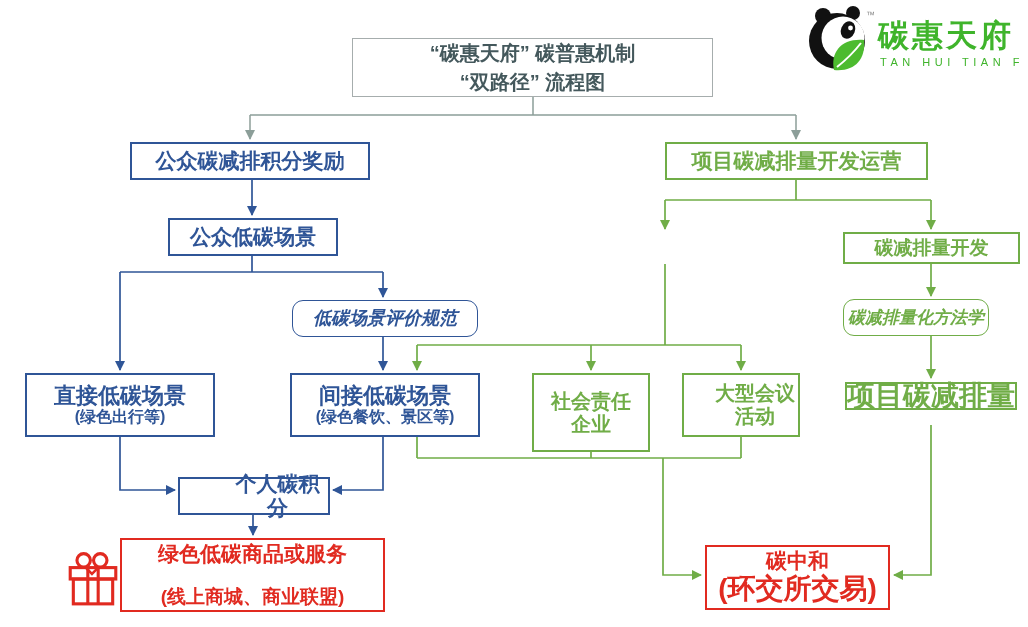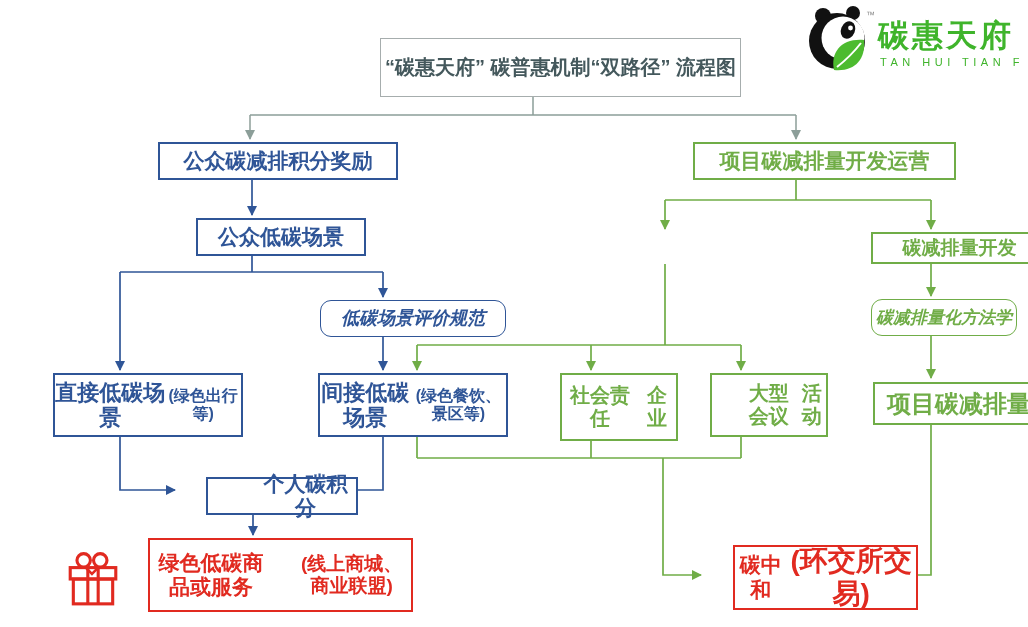--- a/index.html
+++ b/index.html
@@ -11,22 +11,22 @@
     position:relative;width:1028px;height:627px;background:#fff;overflow:hidden;
     font-family:"Liberation Sans","DejaVu Sans",sans-serif;
   }
   svg.wires{position:absolute;left:0;top:0;width:1028px;height:627px;}
   .c-blue{stroke:var(--blue);fill:none;stroke-width:1.7;}
   .c-green{stroke:var(--green);fill:none;stroke-width:1.7;}
   .c-gray{stroke:var(--gray);fill:none;stroke-width:1.5;}
   .m-blue{fill:var(--blue);} .m-green{fill:var(--green);} .m-gray{fill:var(--gray);}
   .node{
     position:absolute;box-sizing:border-box;background:#fff;
-    display:flex;flex-direction:row;align-items:center;justify-content:center;
-    text-align:center;line-height:1.15;font-weight:700;margin-left:28px;
+    display:flex;flex-direction:column;align-items:center;justify-content:center;
+    text-align:center;line-height:1.15;font-weight:700;
   }
   .node .main{display:block;}
   .node .sub{display:block;font-weight:700;}
   .blue{border:2px solid var(--blue);color:var(--blue);}
   .green{border:2px solid var(--green);color:var(--green);}
   .red{border:2px solid var(--red);color:var(--red);}
   .rounded{border-radius:11px;font-style:italic;}
   
   .n-title{left:352px;top:38px;width:361px;height:59px;border:1px solid var(--title_border);
            color:var(--title_text);font-size:20px;line-height:1.45;}
@@ -37,22 +37,22 @@
   .n-direct .sub{font-size:16px;}
   .n-indirect{left:290px;top:373px;width:190px;height:64px;font-size:22px;}
   .n-indirect .sub{font-size:16px;}
   .n-personal{left:178px;top:477px;width:152px;height:38px;font-size:21px;padding-left:47px;}
   .n-goods{left:120px;top:538px;width:265px;height:74px;font-size:21px;gap:20px;}
   .n-goods .sub{font-size:19px;}
   .n-project-dev{left:665px;top:142px;width:263px;height:38px;font-size:21px;}
   .n-consume{left:580px;top:232px;width:170px;height:32px;font-size:19px;}
   .n-develop{left:843px;top:232px;width:177px;height:32px;font-size:19px;}
   .n-methodology{left:843px;top:299px;width:146px;height:37px;font-size:17px;border-width:1.5px;}
-  .n-project-reduction{left:845px;top:382px;width:172px;height:43px;font-size:24px;justify-content:center;}
-  .n-csr{left:532px;top:373px;width:118px;height:68px;font-size:20px;}
+  .n-project-reduction{left:845px;top:382px;width:172px;height:28px;font-size:28px;justify-content:center;}
+  .n-csr{left:532px;top:373px;width:118px;height:79px;font-size:20px;}
   .n-conference{left:682px;top:373px;width:118px;height:64px;font-size:20px;padding-left:28px;}
   .n-neutral{left:705px;top:545px;width:185px;height:65px;font-size:21px;}
   .n-neutral .sub{font-size:28px;}
   .gift{position:absolute;left:64px;top:550px;width:58px;height:58px;}
   .logo{position:absolute;left:806px;top:4px;width:214px;height:76px;}
 </style>
 </head>
 <body>
 
 <div class="stage">

